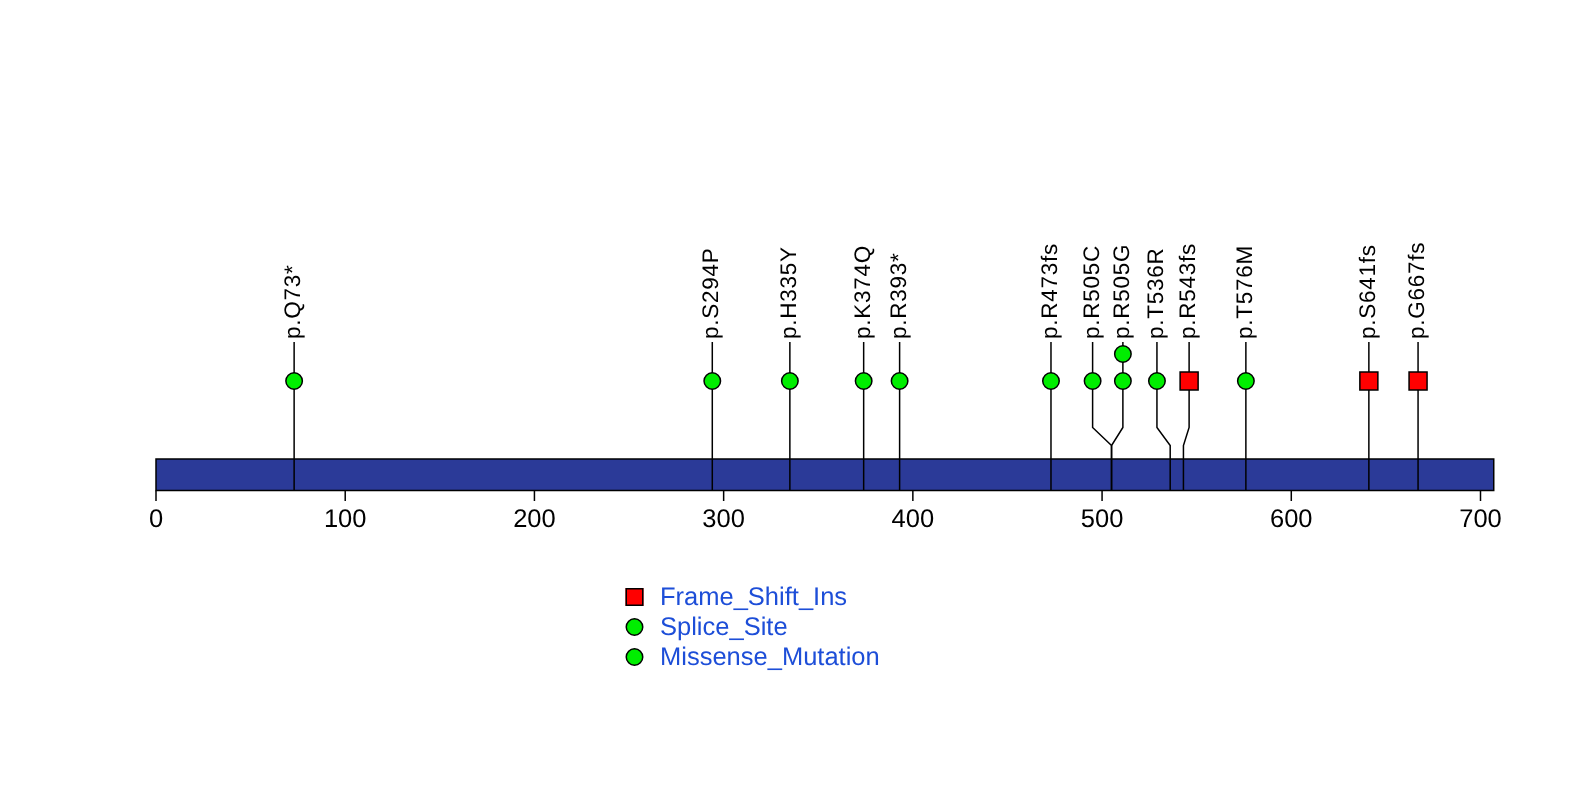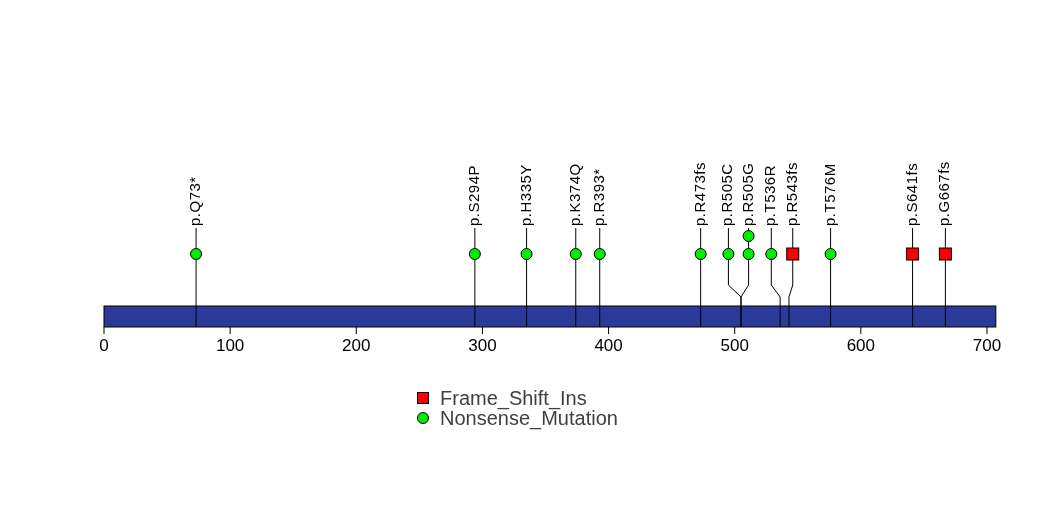--- a/index.html
+++ b/index.html
@@ -18,21 +18,21 @@
   #legend{position:absolute;left:417px;top:388px;}
   .legend-row{display:flex;align-items:center;height:20px;}
   .legend-marker{
     width:12px;height:12px;
     margin-right:11px;
     border:1px solid #000;
     box-sizing:border-box;
     flex:0 0 auto;
   }
   .legend-marker.circle{border-radius:50%;}
-  .legend-label{font-size:20px;color:#404040;line-height:20px;white-space:nowrap;}
+  .legend-label{font-size:17px;color:#1d4ed8;line-height:20px;white-space:nowrap;}
 </style>
 </head>
 <body>
 
 <div id="figure">
   <svg id="plot-svg" width="1047" height="524" viewBox="0 0 1047 524">
       <rect x="104" y="306" width="891.8299999999999" height="21" fill="#2B3A98" stroke="#000" stroke-width="1"></rect>
       <path d="M 196.08428571428573 228 L 196.08428571428573 327" fill="none" stroke="#000000" stroke-width="1"></path>
       <path d="M 474.85999999999996 228 L 474.85999999999996 327" fill="none" stroke="#000000" stroke-width="1"></path>
       <path d="M 526.5785714285714 228 L 526.5785714285714 327" fill="none" stroke="#000000" stroke-width="1"></path>
@@ -90,16 +90,20 @@
       <rect x="939.3728571428571" y="248" width="12" height="12" fill="#FF0000" stroke="#000" stroke-width="1"></rect>
       <text x="949.3728571428571" y="226" transform="rotate(-90 949.3728571428571 226)" text-anchor="start" class="mutation-label">p.G667fs</text>
     </svg>
   <div id="legend">
       <div class="legend-row">
         <span class="legend-marker square" style="background: rgb(255, 0, 0);"></span>
         <span class="legend-label">Frame_Shift_Ins</span>
       </div>
       <div class="legend-row">
         <span class="legend-marker circle" style="background: rgb(0, 238, 0);"></span>
-        <span class="legend-label">Nonsense_Mutation</span>
+        <span class="legend-label">Splice_Site</span>
+      </div>
+      <div class="legend-row">
+        <span class="legend-marker circle" style="background: rgb(0, 238, 0);"></span>
+        <span class="legend-label">Missense_Mutation</span>
       </div>
     </div>
 </div>
 
 </body></html>

